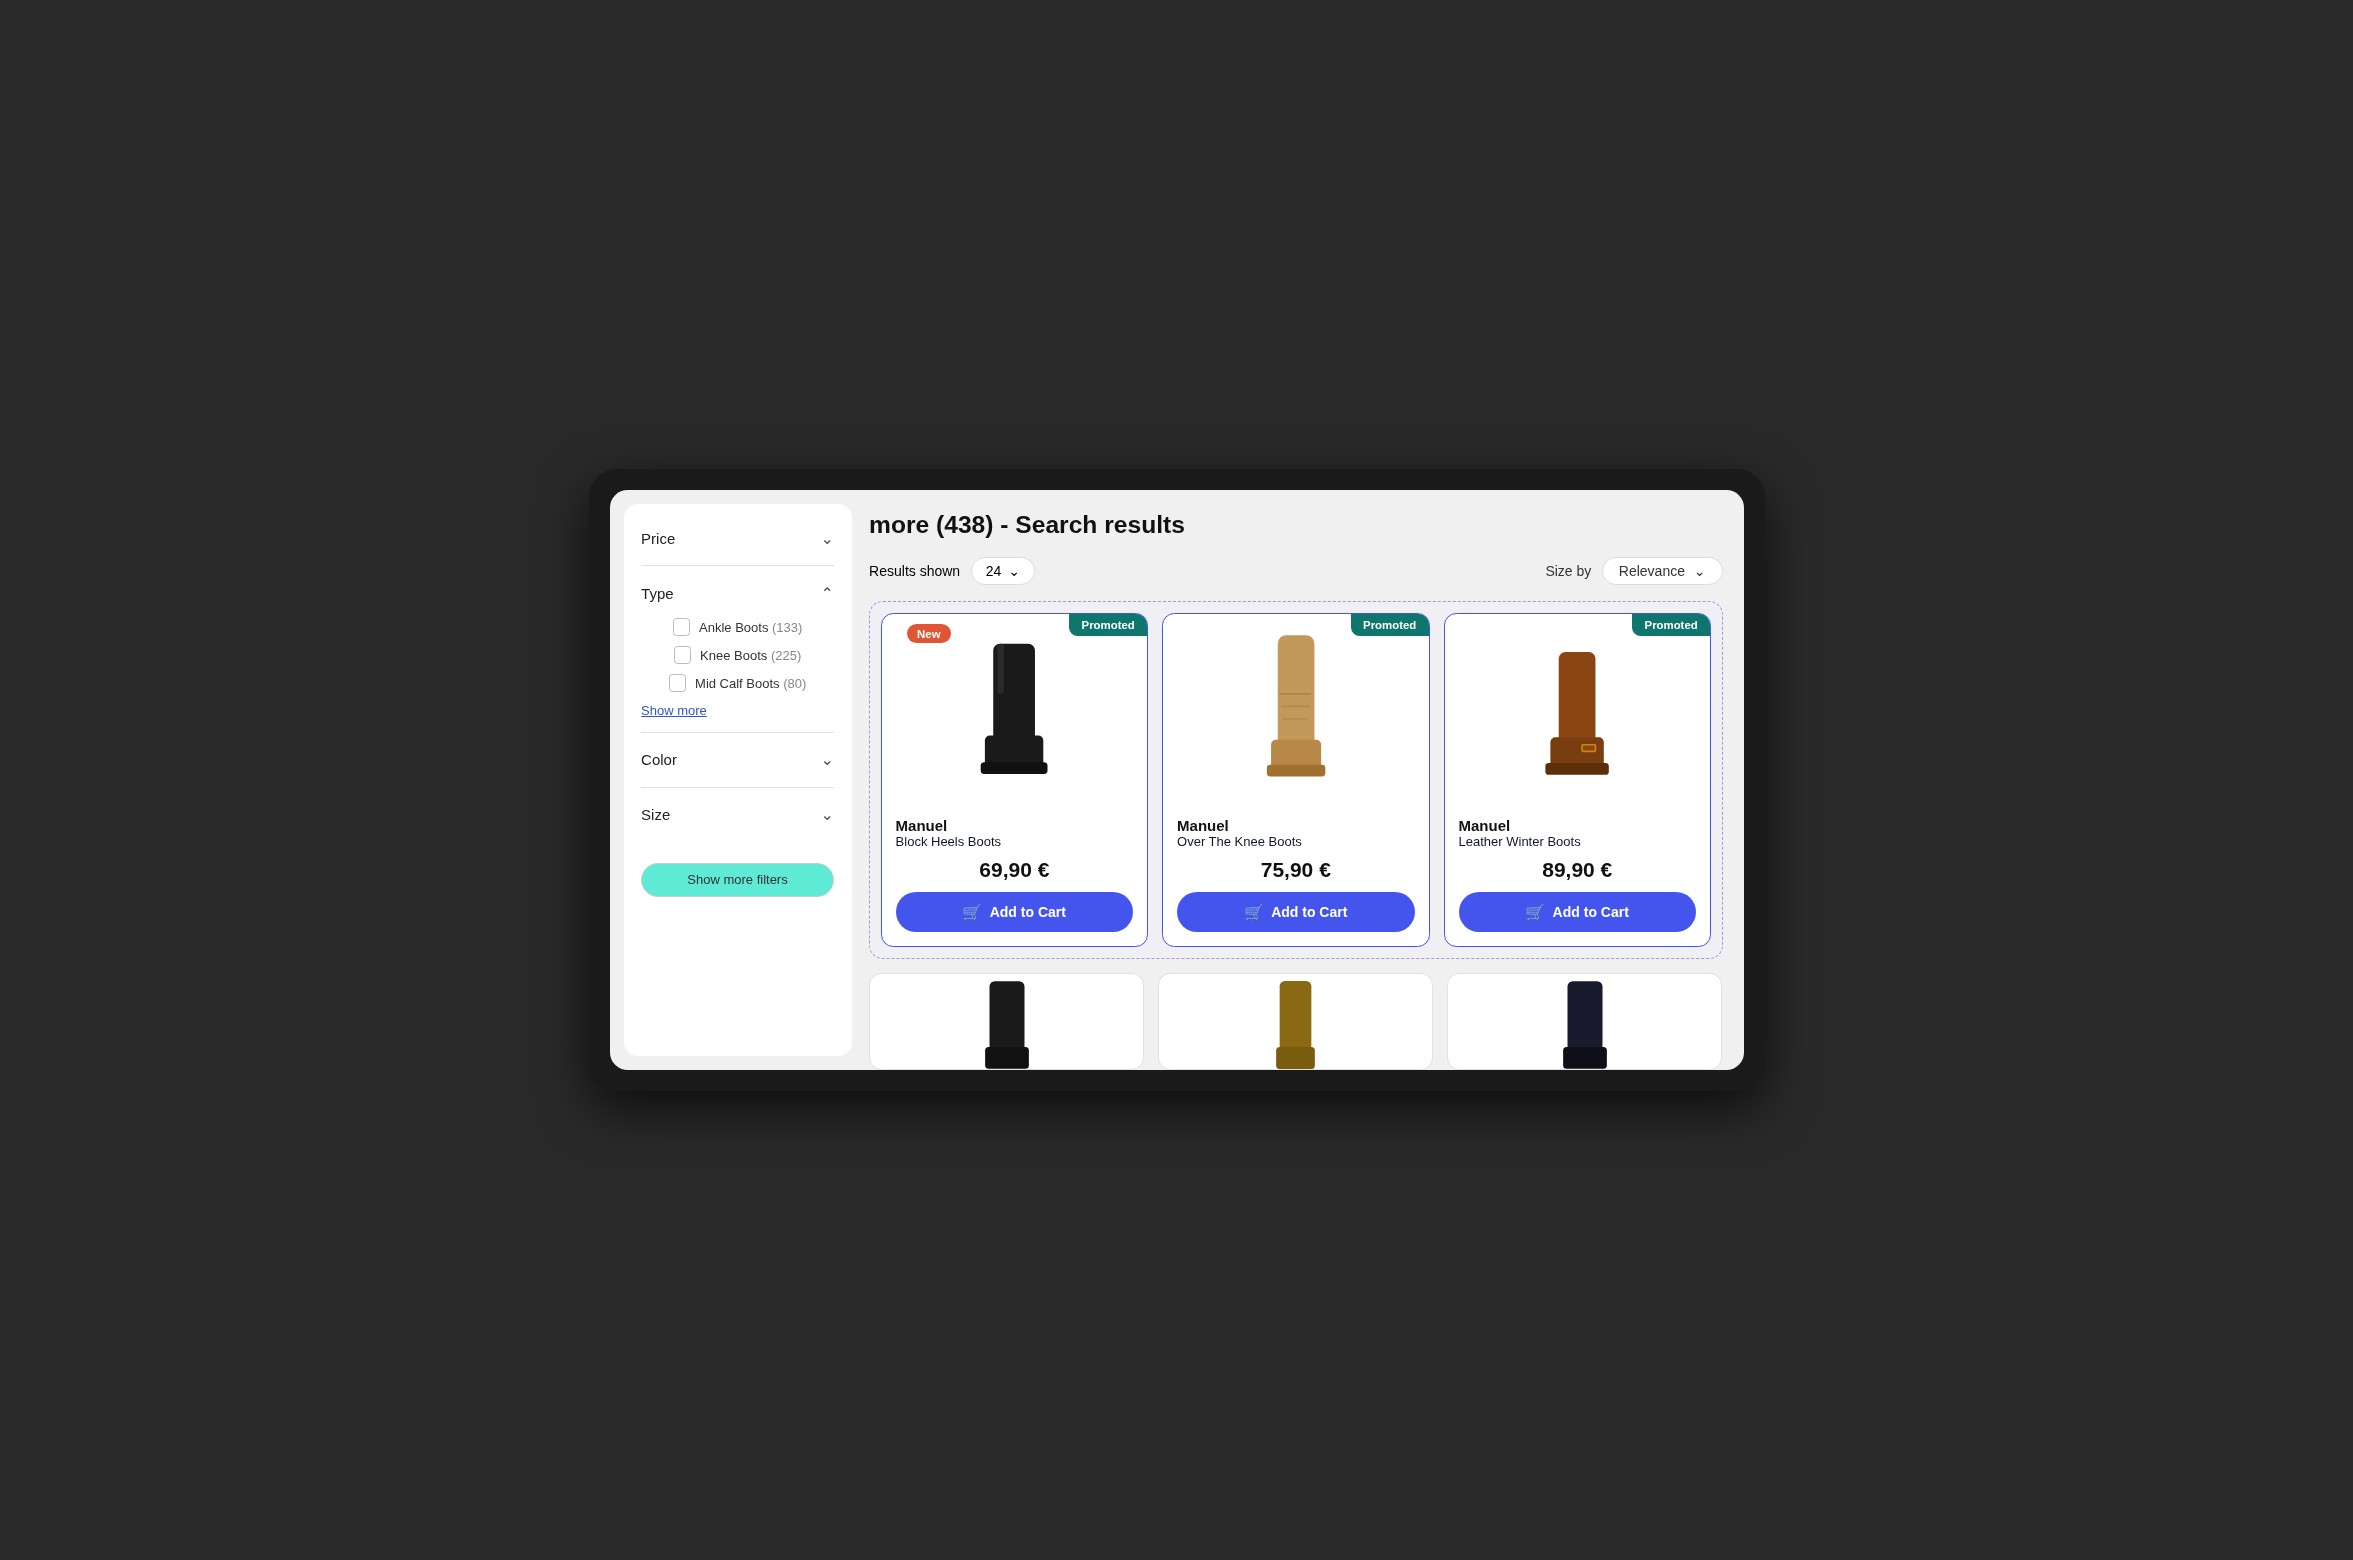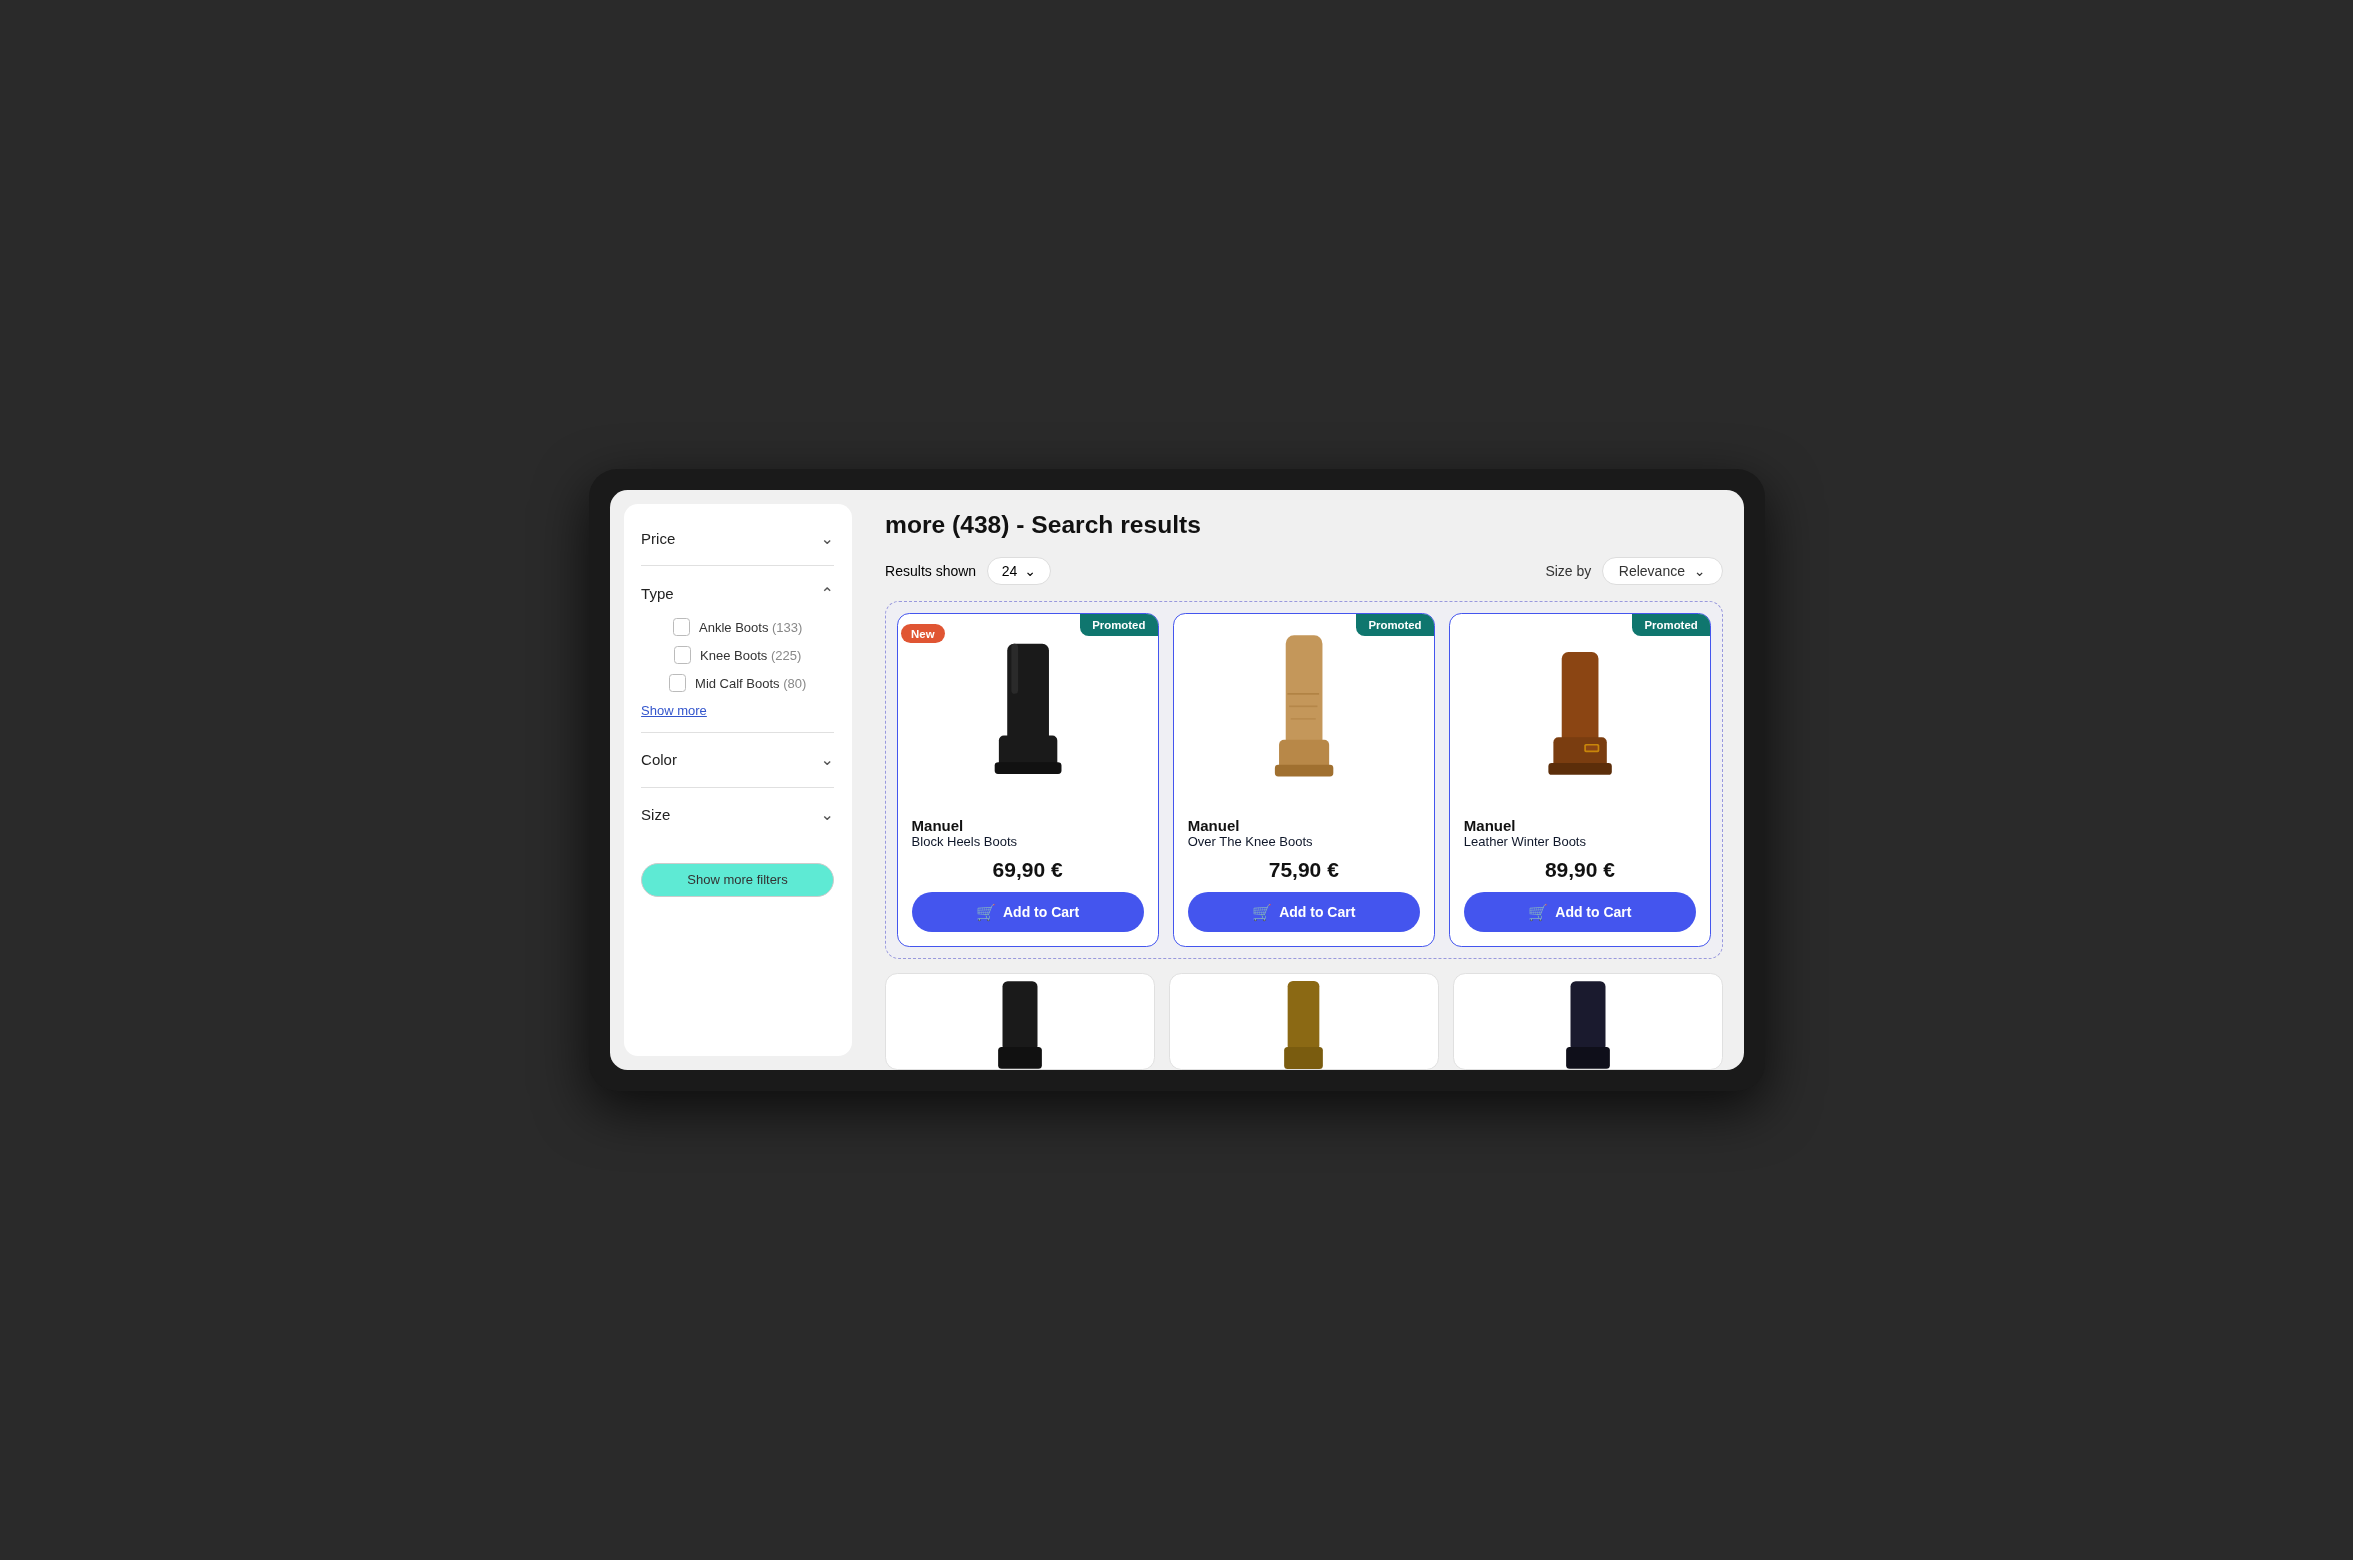--- a/index.html
+++ b/index.html
@@ -16,21 +16,21 @@
       border-radius: 28px;
       padding: 21px;
       width: 1176px;
       box-shadow: 0 17.6px 53px rgba(0,0,0,0.7);
     }
     .screen {
       background: #f0f0f0;
       border-radius: 17.6px;
       overflow: hidden;
       display: flex;
-      gap: 16px;
+      gap: 0;
     }
     
     .sidebar {
       background: #fff;
       border-radius: 14px;
       margin: 14px 0 14px 14px;
       padding: 21px 17.6px;
       width: 228px;
       flex-shrink: 0;
     }
@@ -185,21 +185,21 @@
       color: #fff;
       font-size: 11.4px;
       font-weight: 600;
       padding: 5.3px 12.3px;
       border-bottom-left-radius: 8.8px;
       z-index: 2;
     }
     .new-badge {
       position: absolute;
       top: 10.5px;
-      left: 3px;
+      left: 25px;
       background: #e05533;
       color: #fff;
       font-size: 11.4px;
       font-weight: 600;
       padding: 3.5px 10.5px;
       border-radius: 17.6px;
       z-index: 2;
     }
     .product-image-area {
       height: 193px;

